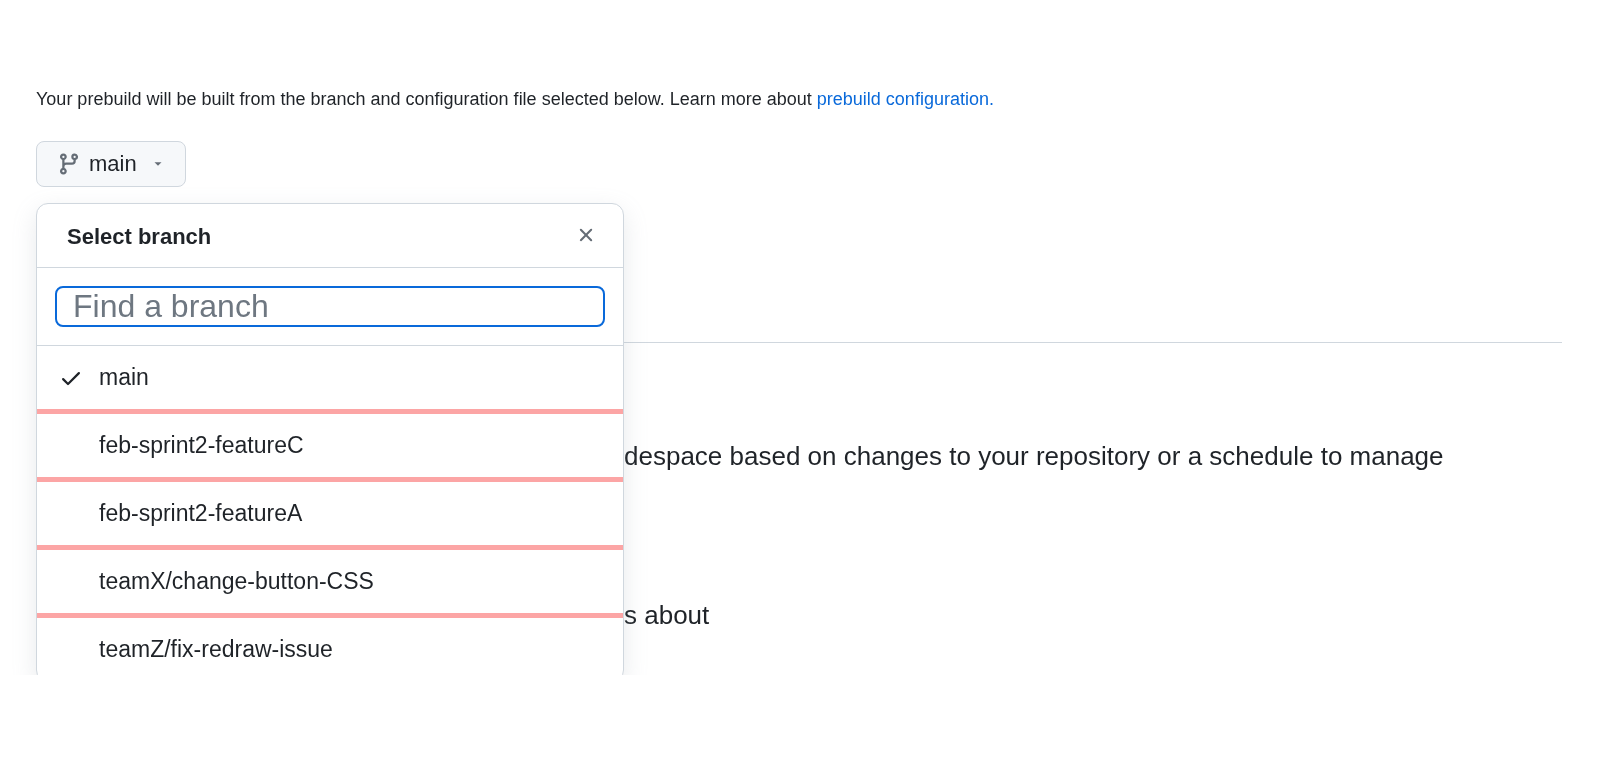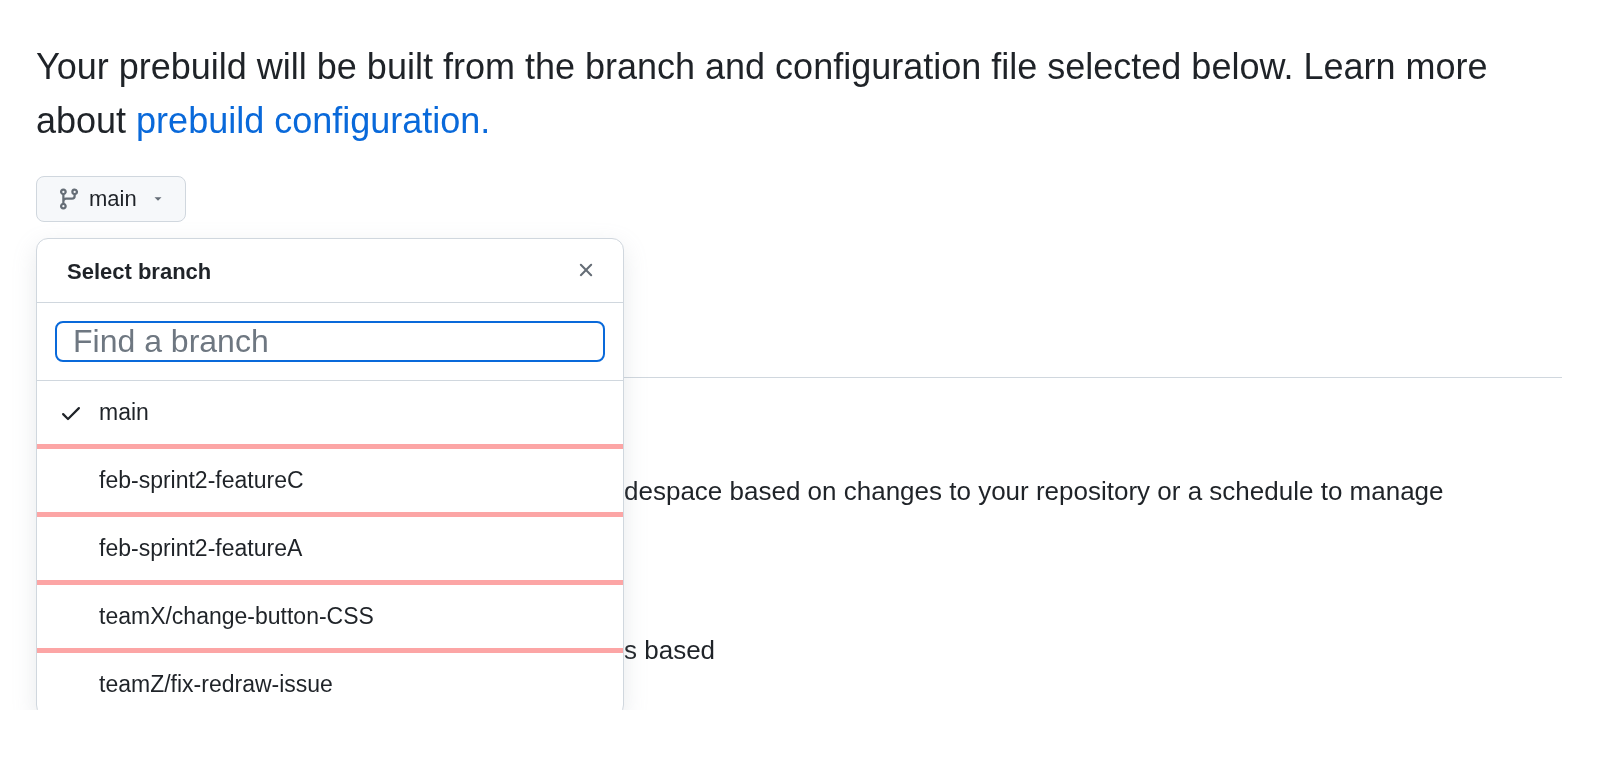--- a/index.html
+++ b/index.html
@@ -14,25 +14,26 @@
       padding: 40px 36px;
       font-size: 16px;
     }
     .section-title {
       font-size: 26px;
       font-weight: 600;
       margin-bottom: 8px;
       color: #1f2328;
     }
     .section-description {
-      font-size: 36px;
+      font-size: 18px;
       font-weight: 400;
       color: #1f2328;
       line-height: 1.5;
       margin-bottom: 28px;
+      margin-top: 46px;
     }
     .link {
       color: #0969da;
       text-decoration: none;
       cursor: pointer;
     }
     .branch-selector-container {
       position: relative;
       display: inline-block;
     }
@@ -235,15 +236,15 @@
           <span class="branch-label">teamZ/fix-redraw-issue</span>
         </li>
       </ul>
     </div>
   </div>
 
   <hr class="divider">
 
   <div class="background-content">
     <div class="bg-text-partial-1">despace based on changes to your repository or a schedule to manage</div>
-    <div class="bg-text-partial-2">s based</div>
+    <div class="bg-text-partial-2">s about</div>
   </div>
 </div>
 
 </body></html>

